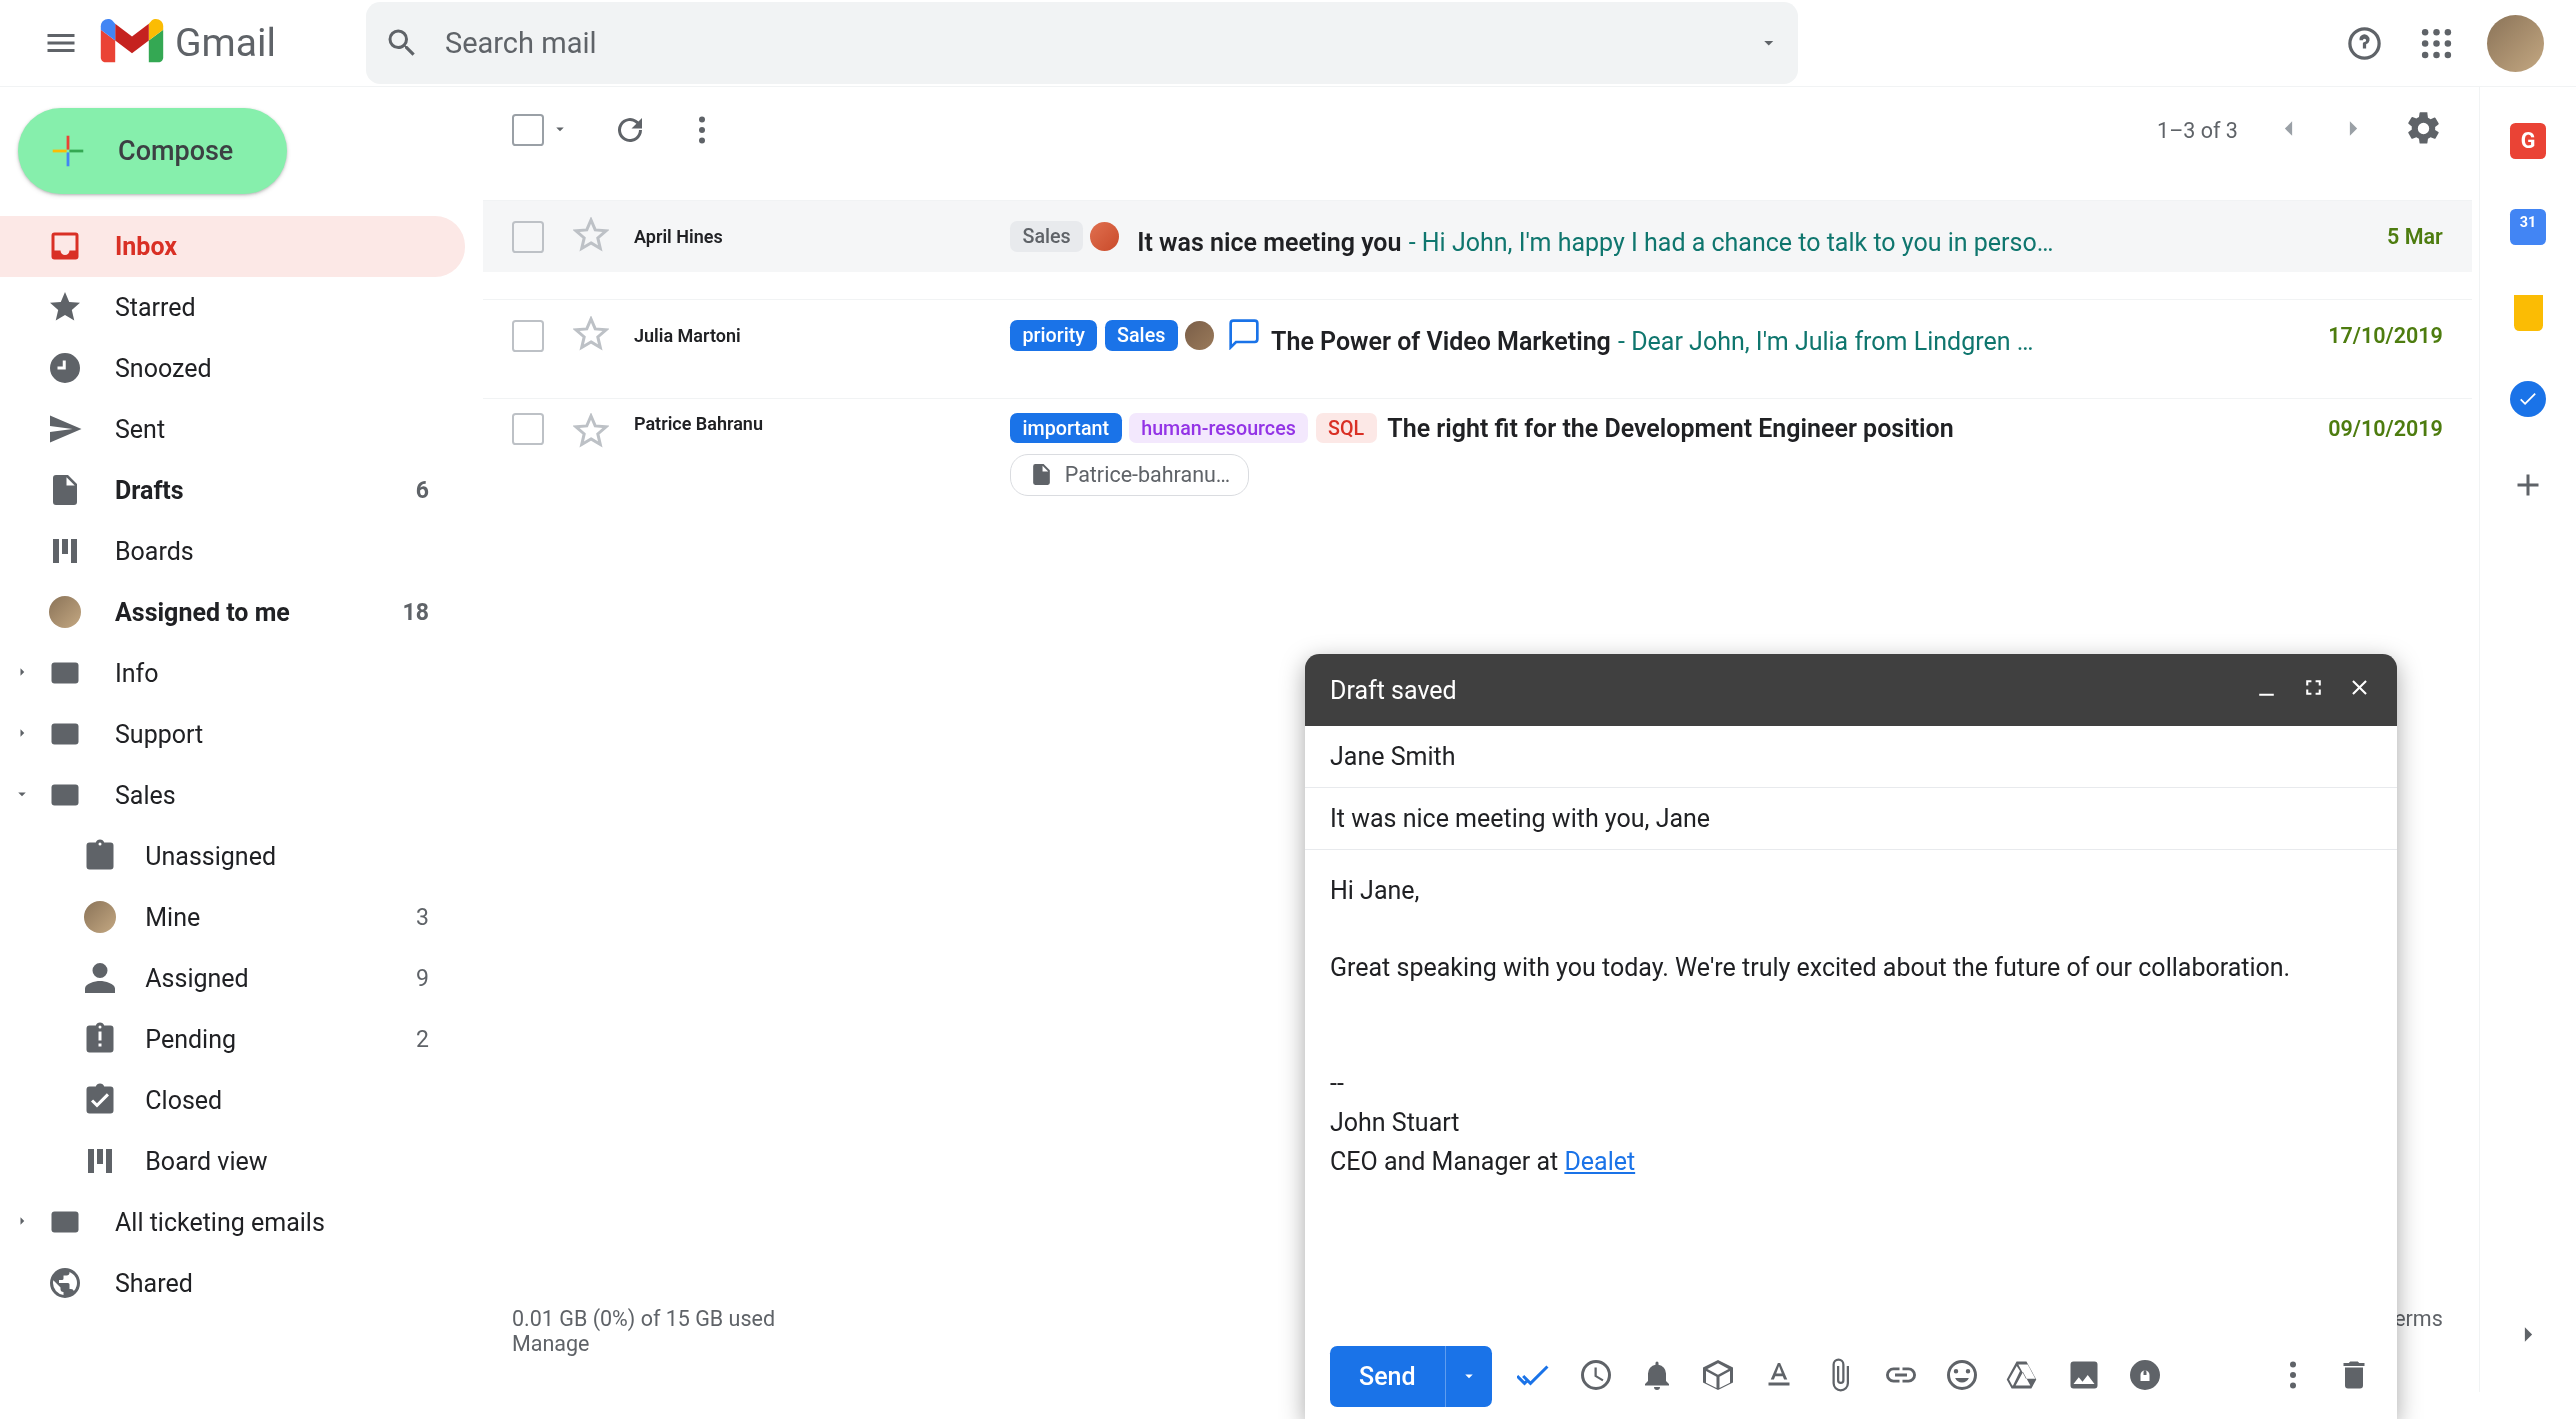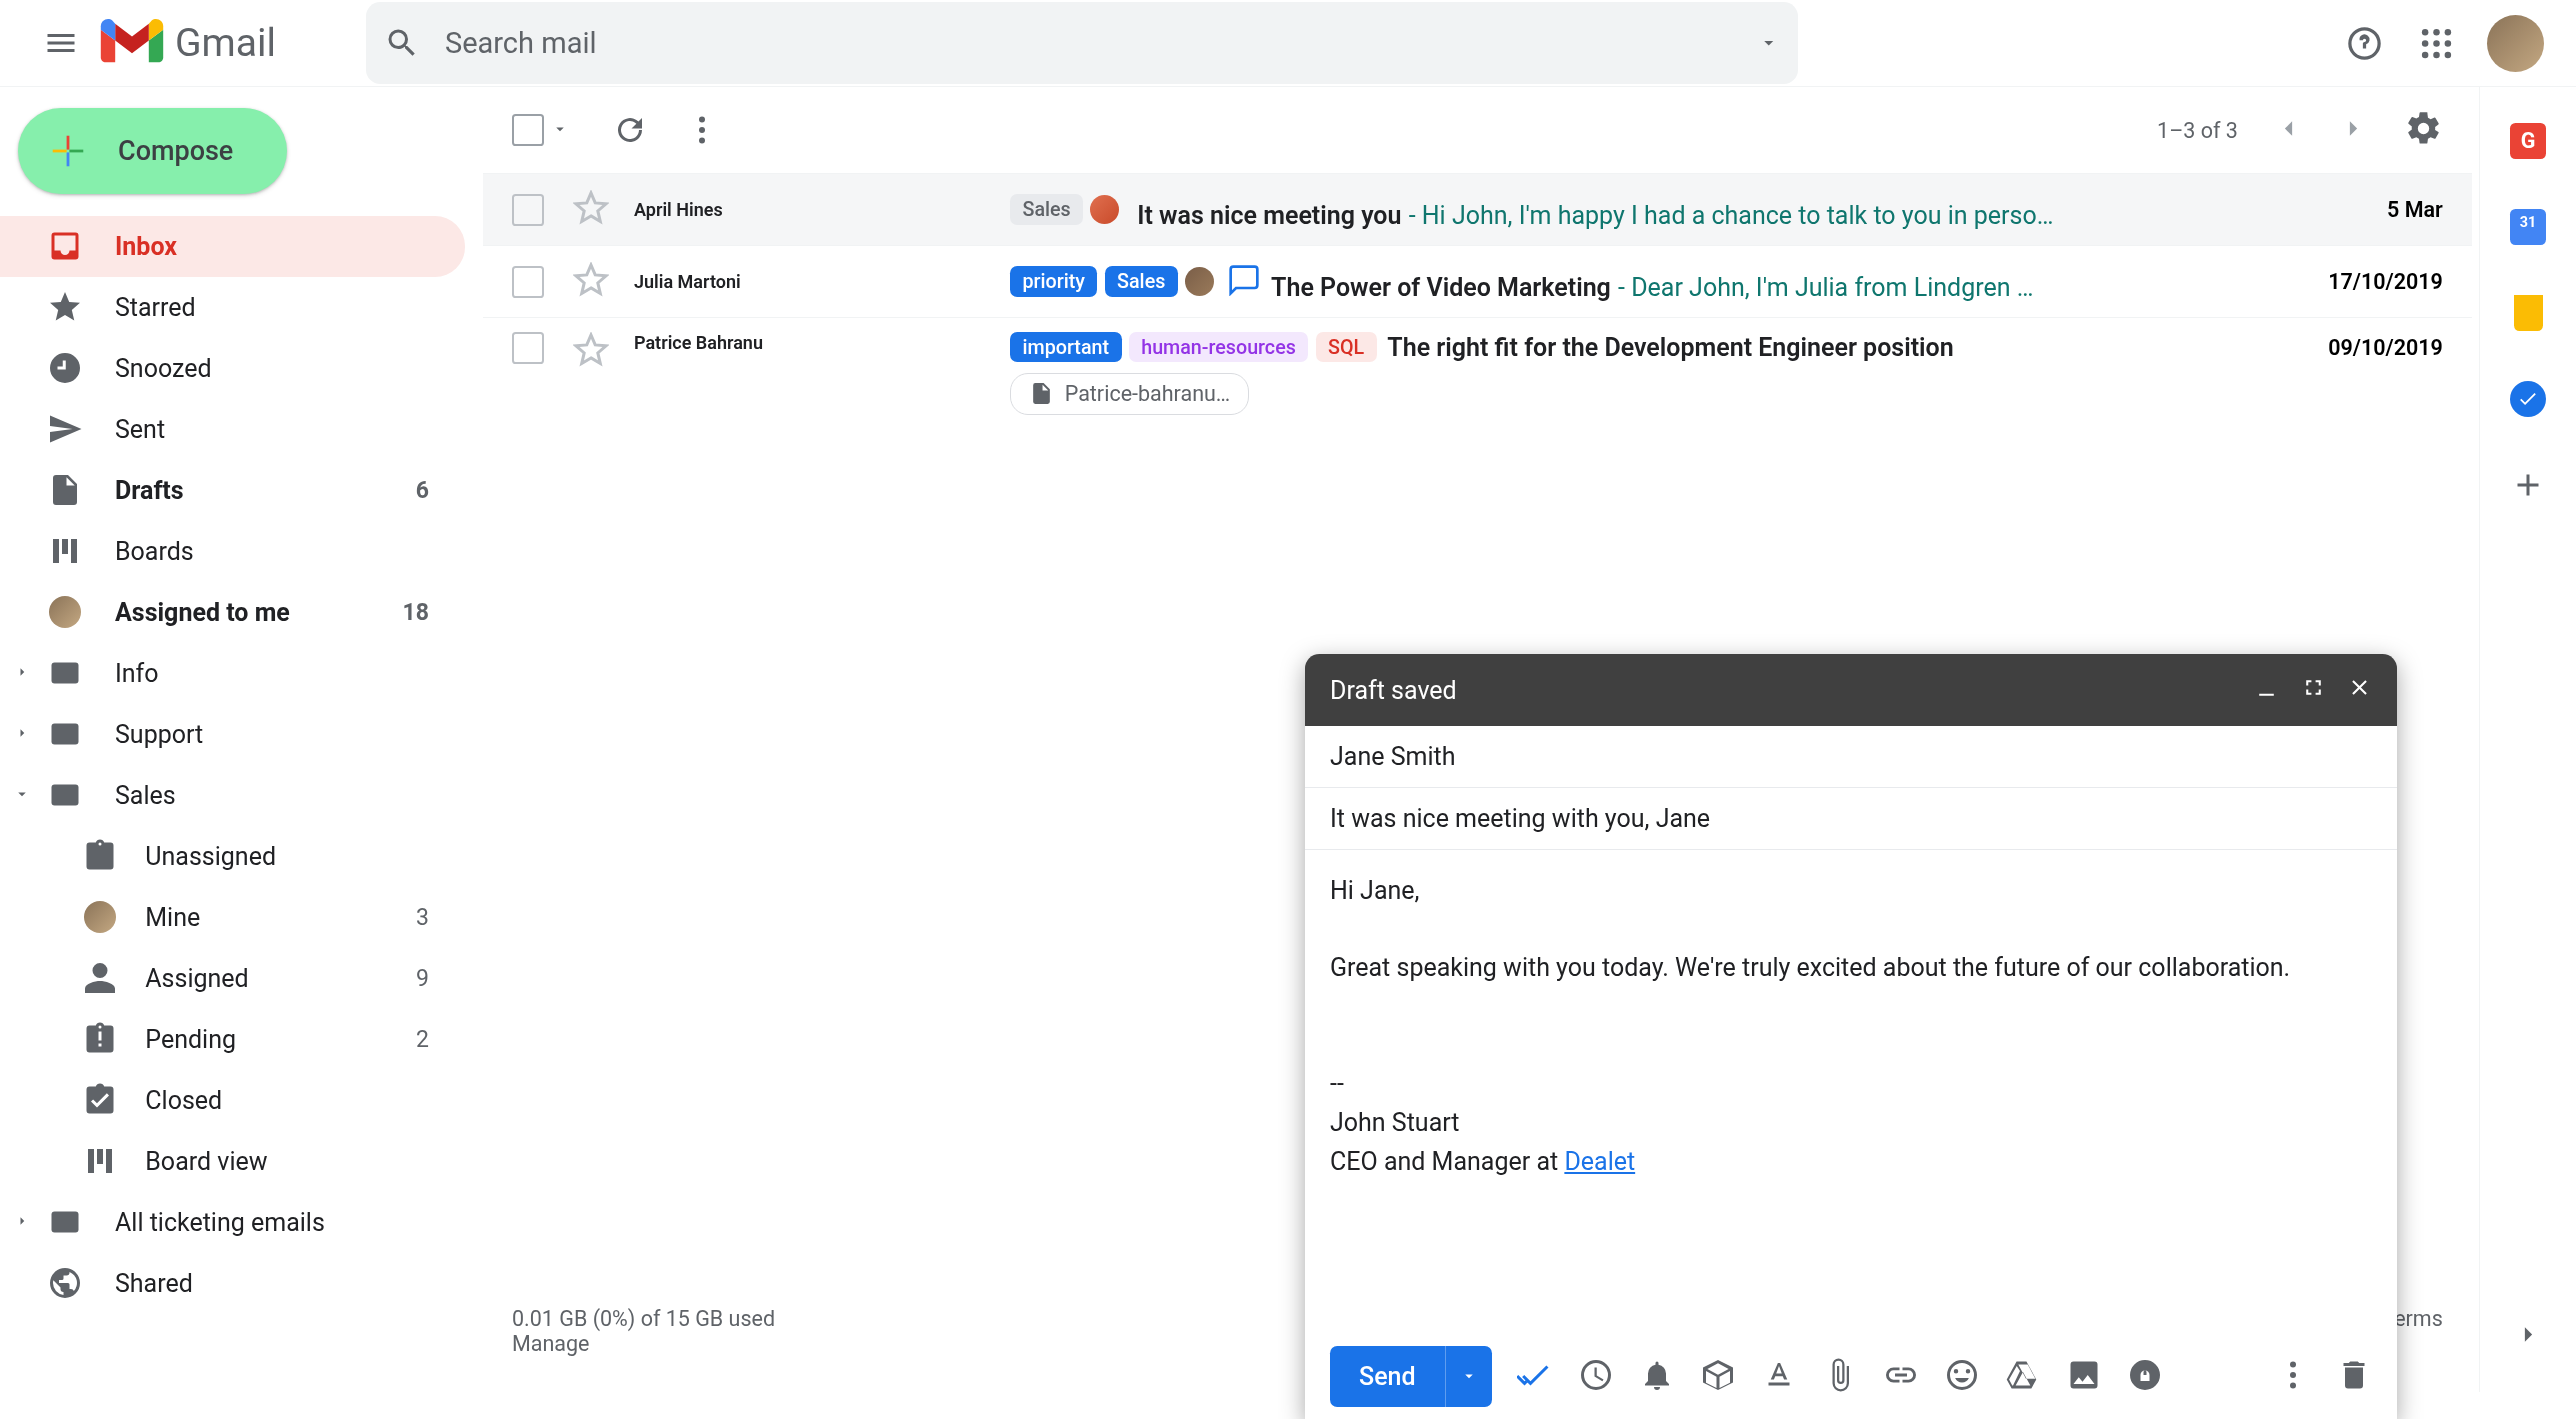--- a/index.html
+++ b/index.html
@@ -40,21 +40,21 @@
 .nav-count { font-size: 23px; color: #5f6368; margin-right: 36px; }
 .nav-item.bold .nav-label, .nav-item.bold .nav-count { font-weight: 700; }
 .nav-expand { width: 21.5px; position: absolute; left: 12.5px; }
 .nav-expand svg { width: 18px; height: 18px; fill: #5f6368; }
 .nav-sub { padding-left: 68px; }
 .nav-sub .nav-item { padding-left: 14.3px; }
 .nav-sub .nav-icon { margin-right: 27px; }
 .small-avatar { width: 32px; height: 32px; border-radius: 50%; background: linear-gradient(135deg, #8a7358, #c4a882); display: inline-block; }
 
 
-.main { flex: 1; display: flex; flex-direction: column; padding-right: 7.2px; }
+.main { flex: 1; display: flex; flex-direction: column; padding-right: 7.2px; gap: 27px; }
 .toolbar { height: 86px; display: flex; align-items: center; padding: 0 29px; }
 .tb-checkbox { width: 32px; height: 32px; border: 2.7px solid #9aa0a6; border-radius: 3.6px; margin-right: 7.2px; }
 .tb-dd { margin-right: 43px; }
 .tb-dd svg { width: 18px; height: 18px; fill: #5f6368; }
 .tb-icon { width: 36px; height: 36px; margin-right: 36px; cursor: pointer; }
 .tb-icon svg { width: 36px; height: 36px; fill: #5f6368; }
 .tb-right { margin-left: auto; display: flex; align-items: center; gap: 36px; }
 .tb-count { font-size: 21.5px; color: #5f6368; }
 .tb-nav-ic svg { width: 29px; height: 29px; fill: #9aa0a6; }
 .tb-settings svg { width: 39px; height: 39px; fill: #5f6368; }
@@ -71,21 +71,21 @@
 .tag.priority { background: #1a73e8; color: #fff; }
 .tag.team { background: #1a73e8; color: #fff; }
 .tag.important { background: #1a73e8; color: #fff; }
 .tag.hr { background: #f3e8fd; color: #9334e6; }
 .tag.sql { background: #fce8e6; color: #d93025; }
 .tiny-av { width: 29px; height: 29px; border-radius: 50%; background: linear-gradient(135deg, #e07050, #c94a2a); display: inline-block; margin-right: 7.2px; }
 .chat-ic svg { width: 32px; height: 32px; fill: #1a73e8; }
 .subject-wrap { flex: 1; display: flex; align-items: flex-end; overflow: hidden; font-size: 25px; }
 .subject { color: #202124; margin-right: 7.2px; }
 .preview { color: #0f766e; white-space: nowrap; overflow: hidden; text-overflow: ellipsis; margin-top: 12px; }
-.date { font-size: 21.5px; color: #000000; margin-left: 18px; white-space: nowrap; }
+.date { font-size: 21.5px; color: #4d7c0f; margin-left: 18px; white-space: nowrap; }
 .row3 { height: 107px; align-items: flex-start; padding-top: 14.3px; }
 .row3 .content-col { display: flex; flex-direction: column; flex: 1; overflow: hidden; }
 .row3 .line1 { display: flex; align-items: center; overflow: hidden; }
 .attach-chip { margin-top: 10.7px; display: inline-flex; align-items: center; border: 0.9px solid #dadce0; border-radius: 18px; padding: 7.2px 18px; width: fit-content; font-size: 21.5px; color: #5f6368; gap: 10.7px; }
 .attach-chip svg { width: 25px; height: 25px; fill: #5f6368; }
 
 .footer { margin-top: auto; padding: 36px 29px; display: flex; font-size: 21.5px; color: #5f6368; }
 .footer .left { flex: 1; }
 .footer a { color: #5f6368; text-decoration: none; }
 

